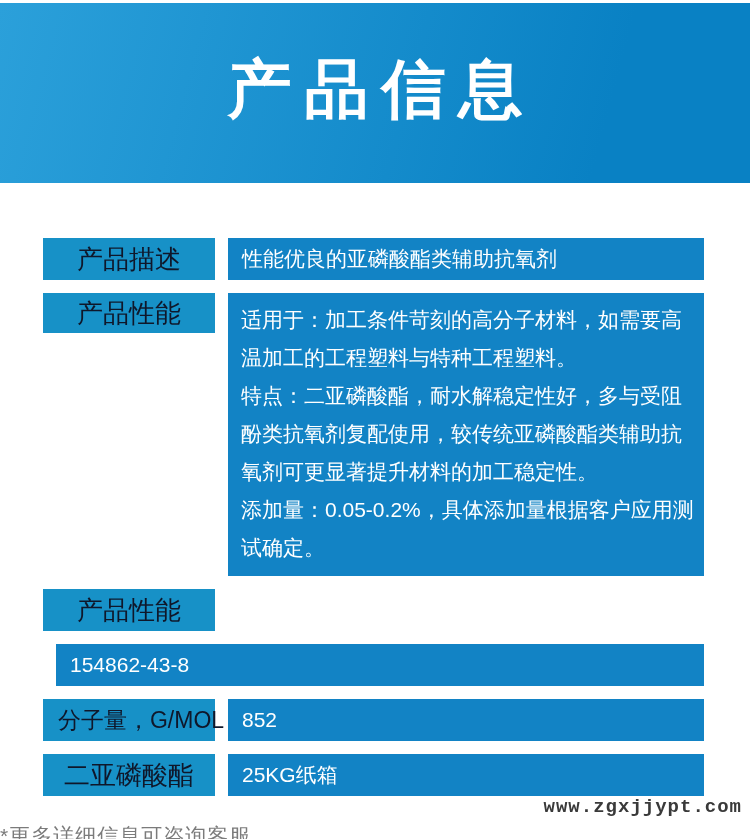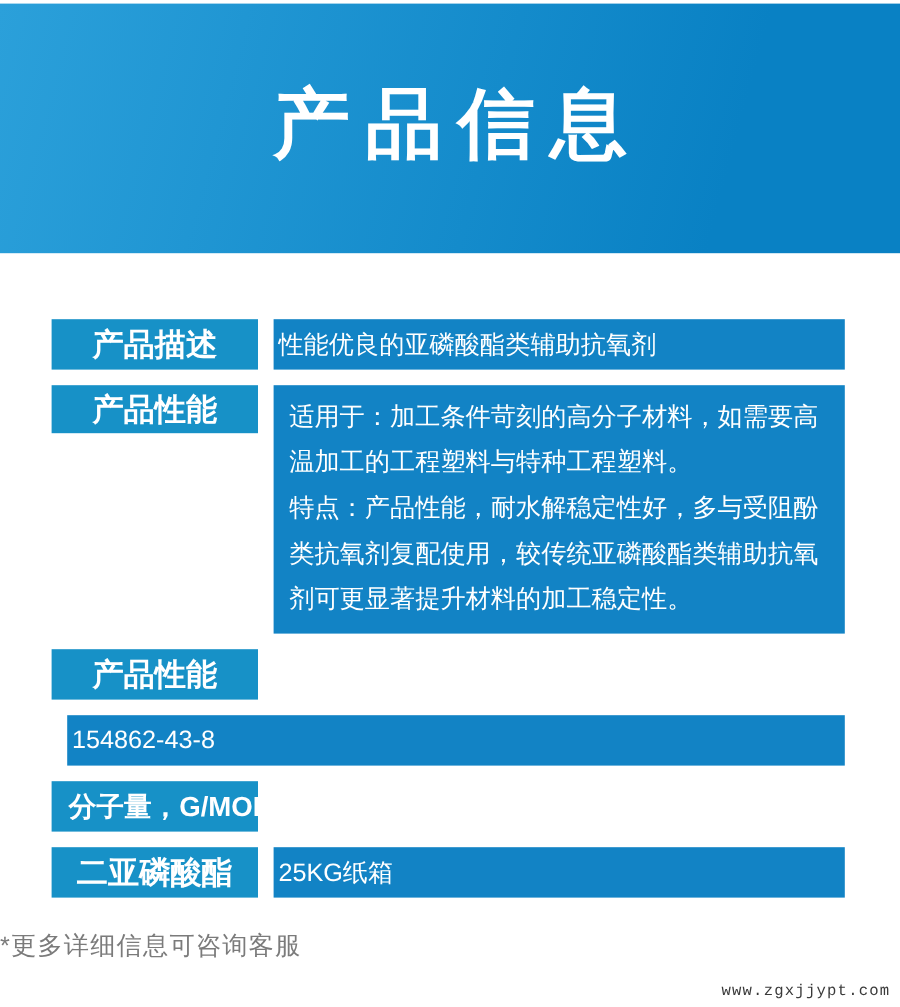--- a/index.html
+++ b/index.html
@@ -12,21 +12,21 @@
     position: relative;
     width: 750px;
     height: 839px;
     background: #ffffff;
     overflow: hidden;
   }
 
   
   .header-banner {
     margin-top: 3px;
-    height: 208px;
+    height: 180px;
     background: linear-gradient(105deg,
       var(--header-gradient-start, #2ba0da) 0%,
       var(--header-gradient-end, #0981c4) 80%);
     display: flex;
     flex-direction: column;
     align-items: center;
     justify-content: center;
     padding-bottom: 6px;
     box-sizing: border-box;
   }
@@ -56,41 +56,41 @@
   .row {
     display: flex;
     align-items: stretch;
     margin-bottom: 13px;
   }
   .row-label {
     flex: 0 0 172px;
     width: 172px;
     min-height: 42px;
     background: var(--label-bg, #1791c7);
-    color: #ffffff;
+    color: #0f172a;
     font-size: 26px;
-    font-weight: bold;
+    font-weight: normal;
     display: flex;
     align-items: center;
     justify-content: center;
     box-sizing: border-box;
     white-space: nowrap;
   }
   .row-label.tight { font-size: 23px; padding-left: 24px; }
   .row-value {
     flex: 1 1 auto;
     margin-left: 13px;
     min-height: 42px;
     background: var(--content-bg, #1283c5);
     color: #ffffff;
     font-size: 21px;
     font-weight: 500;
     display: flex;
     align-items: center;
-    padding: 0 8px 0 4px;
+    padding: 0 8px 0 14px;
     box-sizing: border-box;
   }
   .row--multi .row-label {
     align-self: flex-start;
     min-height: 40px;
     height: 40px;
   }
   .row--multi .row-value {
     display: block;
     padding: 8px 6px 9px 13px;
@@ -102,24 +102,24 @@
   .footer-note {
     margin-top: 26px;
     text-align: left;
     color: var(--note-color, #7b7b7b);
     font-size: 21px;
     letter-spacing: 1px;
   }
   .website-watermark {
     position: absolute;
     right: 8px;
-    bottom: 6px;
+    bottom: 21px;
     font-family: "Liberation Mono", "DejaVu Sans Mono", monospace;
-    font-weight: normal;
-    font-size: 13px;
+    font-weight: bold;
+    font-size: 19px;
     letter-spacing: 1px;
     color: var(--website-color, #3a3a3a);
   }
 </style>
 </head>
 <body>
 
 <div class="page">
 
   <header class="header-banner">
@@ -130,34 +130,36 @@
 
     <div class="row">
       <div class="row-label">产品描述</div>
       <div class="row-value">性能优良的亚磷酸酯类辅助抗氧剂</div>
     </div>
 
     <div class="row row--multi">
       <div class="row-label">产品性能</div>
       <div class="row-value">
         <p>适用于：加工条件苛刻的高分子材料，如需要高温加工的工程塑料与特种工程塑料。</p>
-        <p>特点：产品性能，耐水解稳定性好，多与受阻酚类抗氧剂复配使用，较传统亚磷酸酯类辅助抗氧剂可更显著提升材料的加工稳定性。</p>
+        <p>特点：二亚磷酸酯，耐水解稳定性好，多与受阻酚类抗氧剂复配使用，较传统亚磷酸酯类辅助抗氧剂可更显著提升材料的加工稳定性。</p>
+        <p>添加量：0.05-0.2%，具体添加量根据客户应用测试确定。</p>
       </div>
     </div>
 
     <div class="row">
       <div class="row-label">产品性能</div>
     </div>
 
     <div class="row">
       <div class="row-value">154862-43-8</div>
     </div>
 
     <div class="row">
       <div class="row-label tight">分子量，G/MOL</div>
+      <div class="row-value">852</div>
     </div>
 
     <div class="row">
       <div class="row-label">二亚磷酸酯</div>
       <div class="row-value">25KG纸箱</div>
     </div>
 
 
   </main>
 

